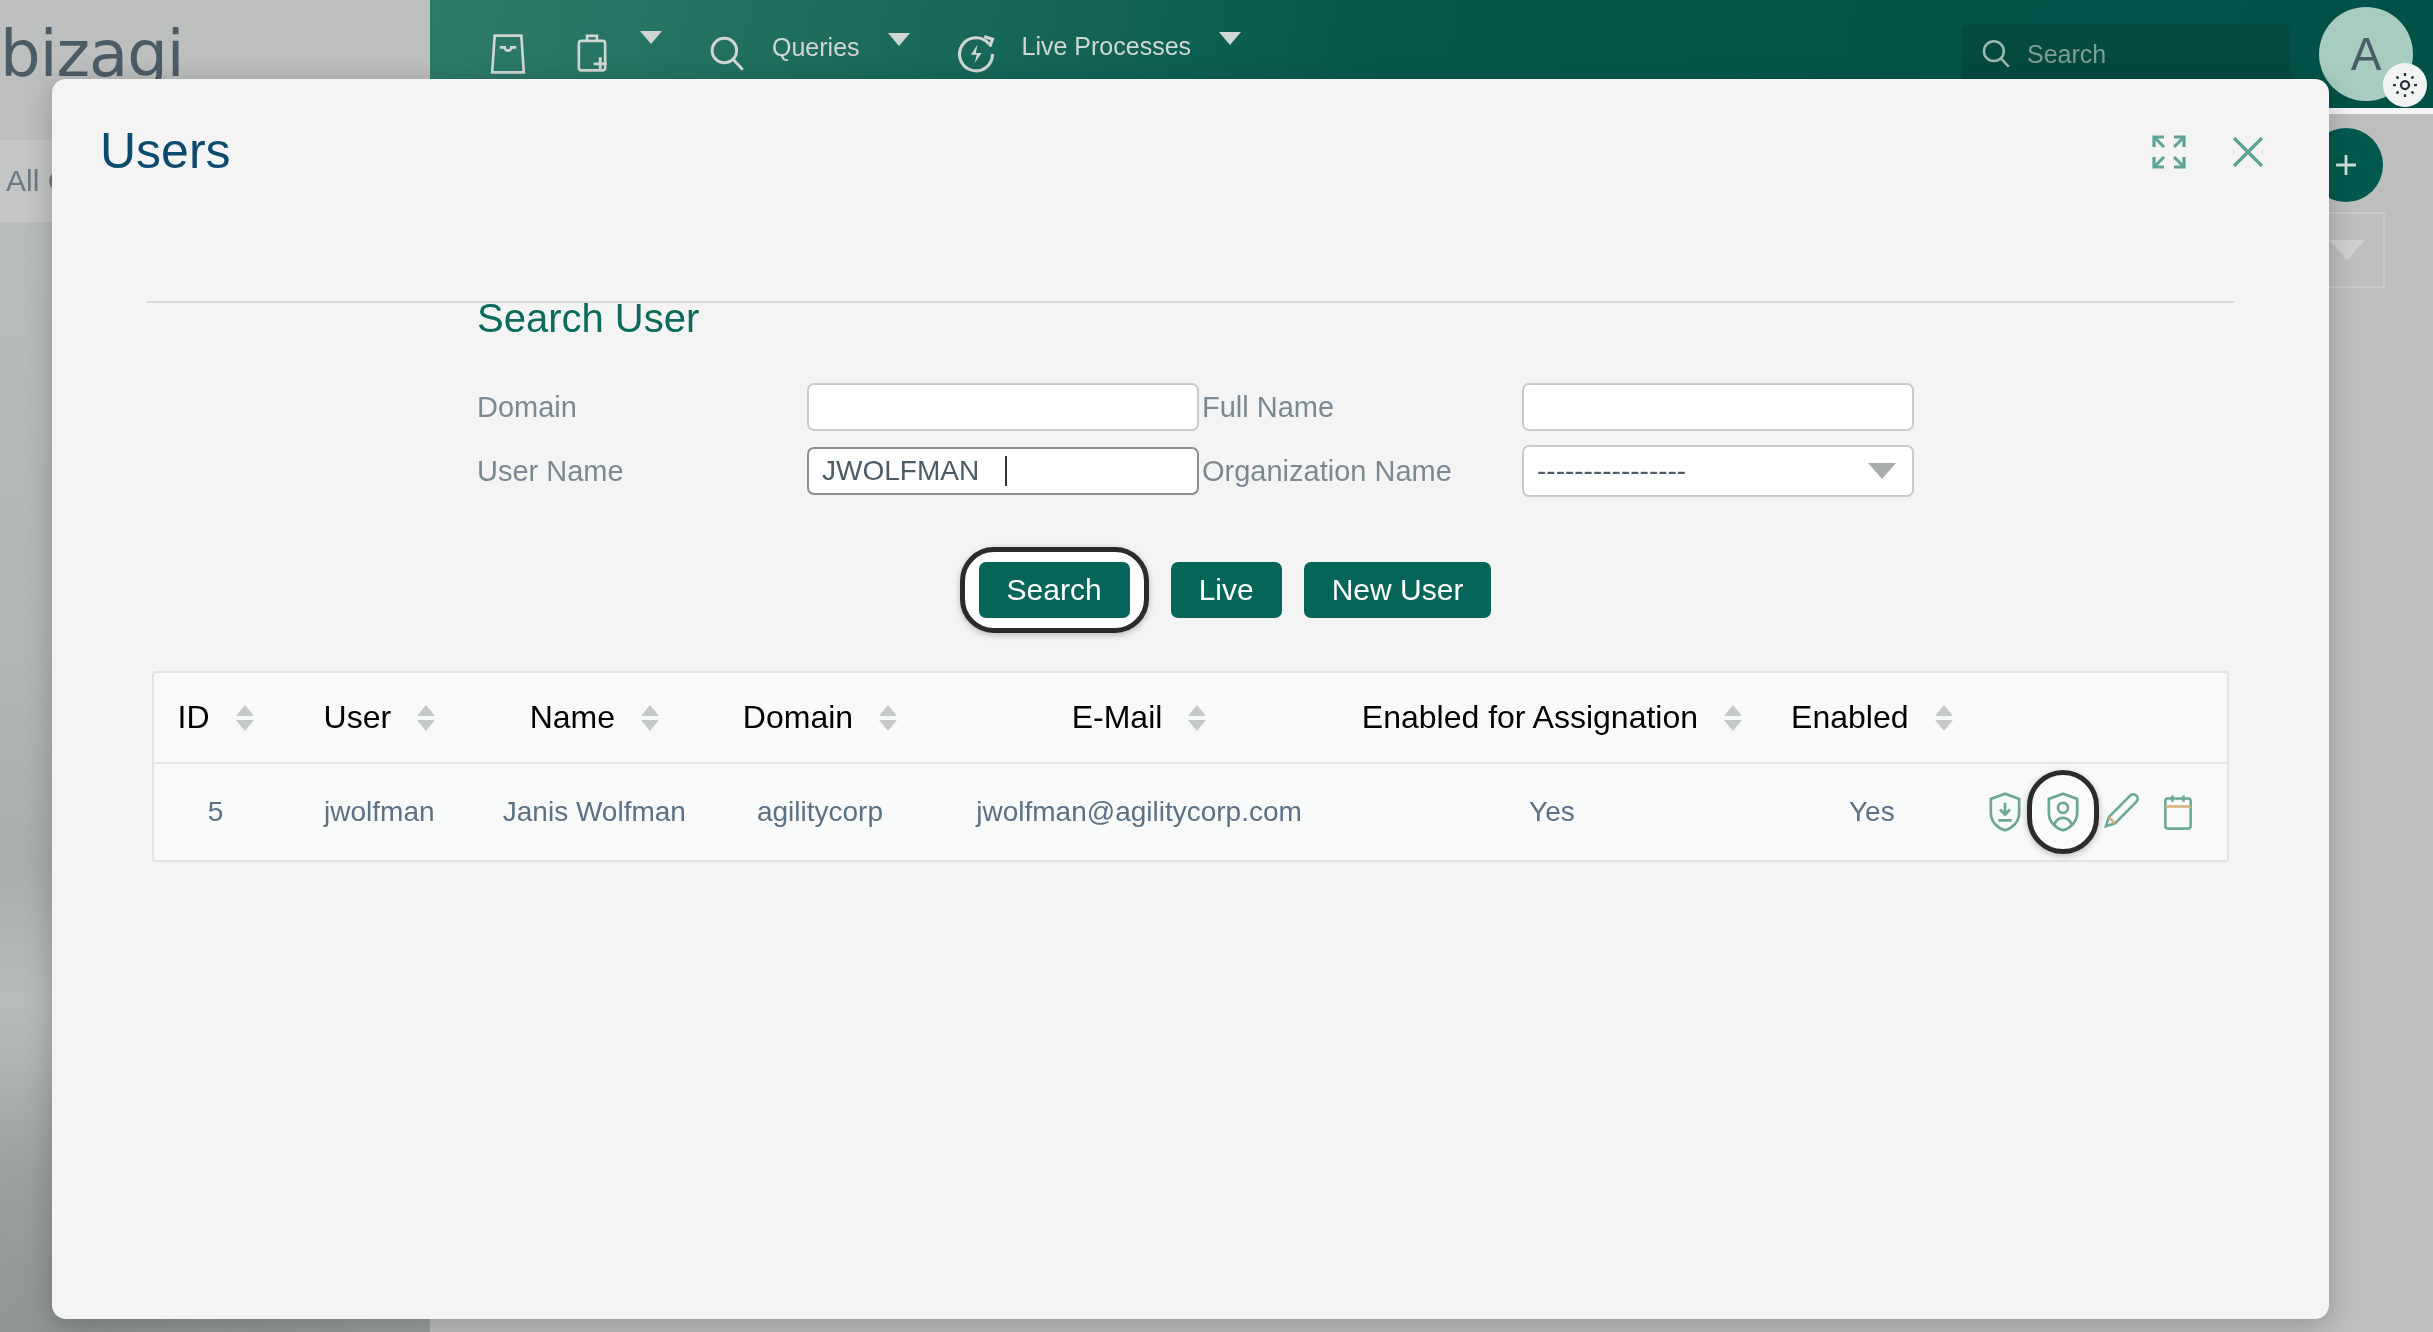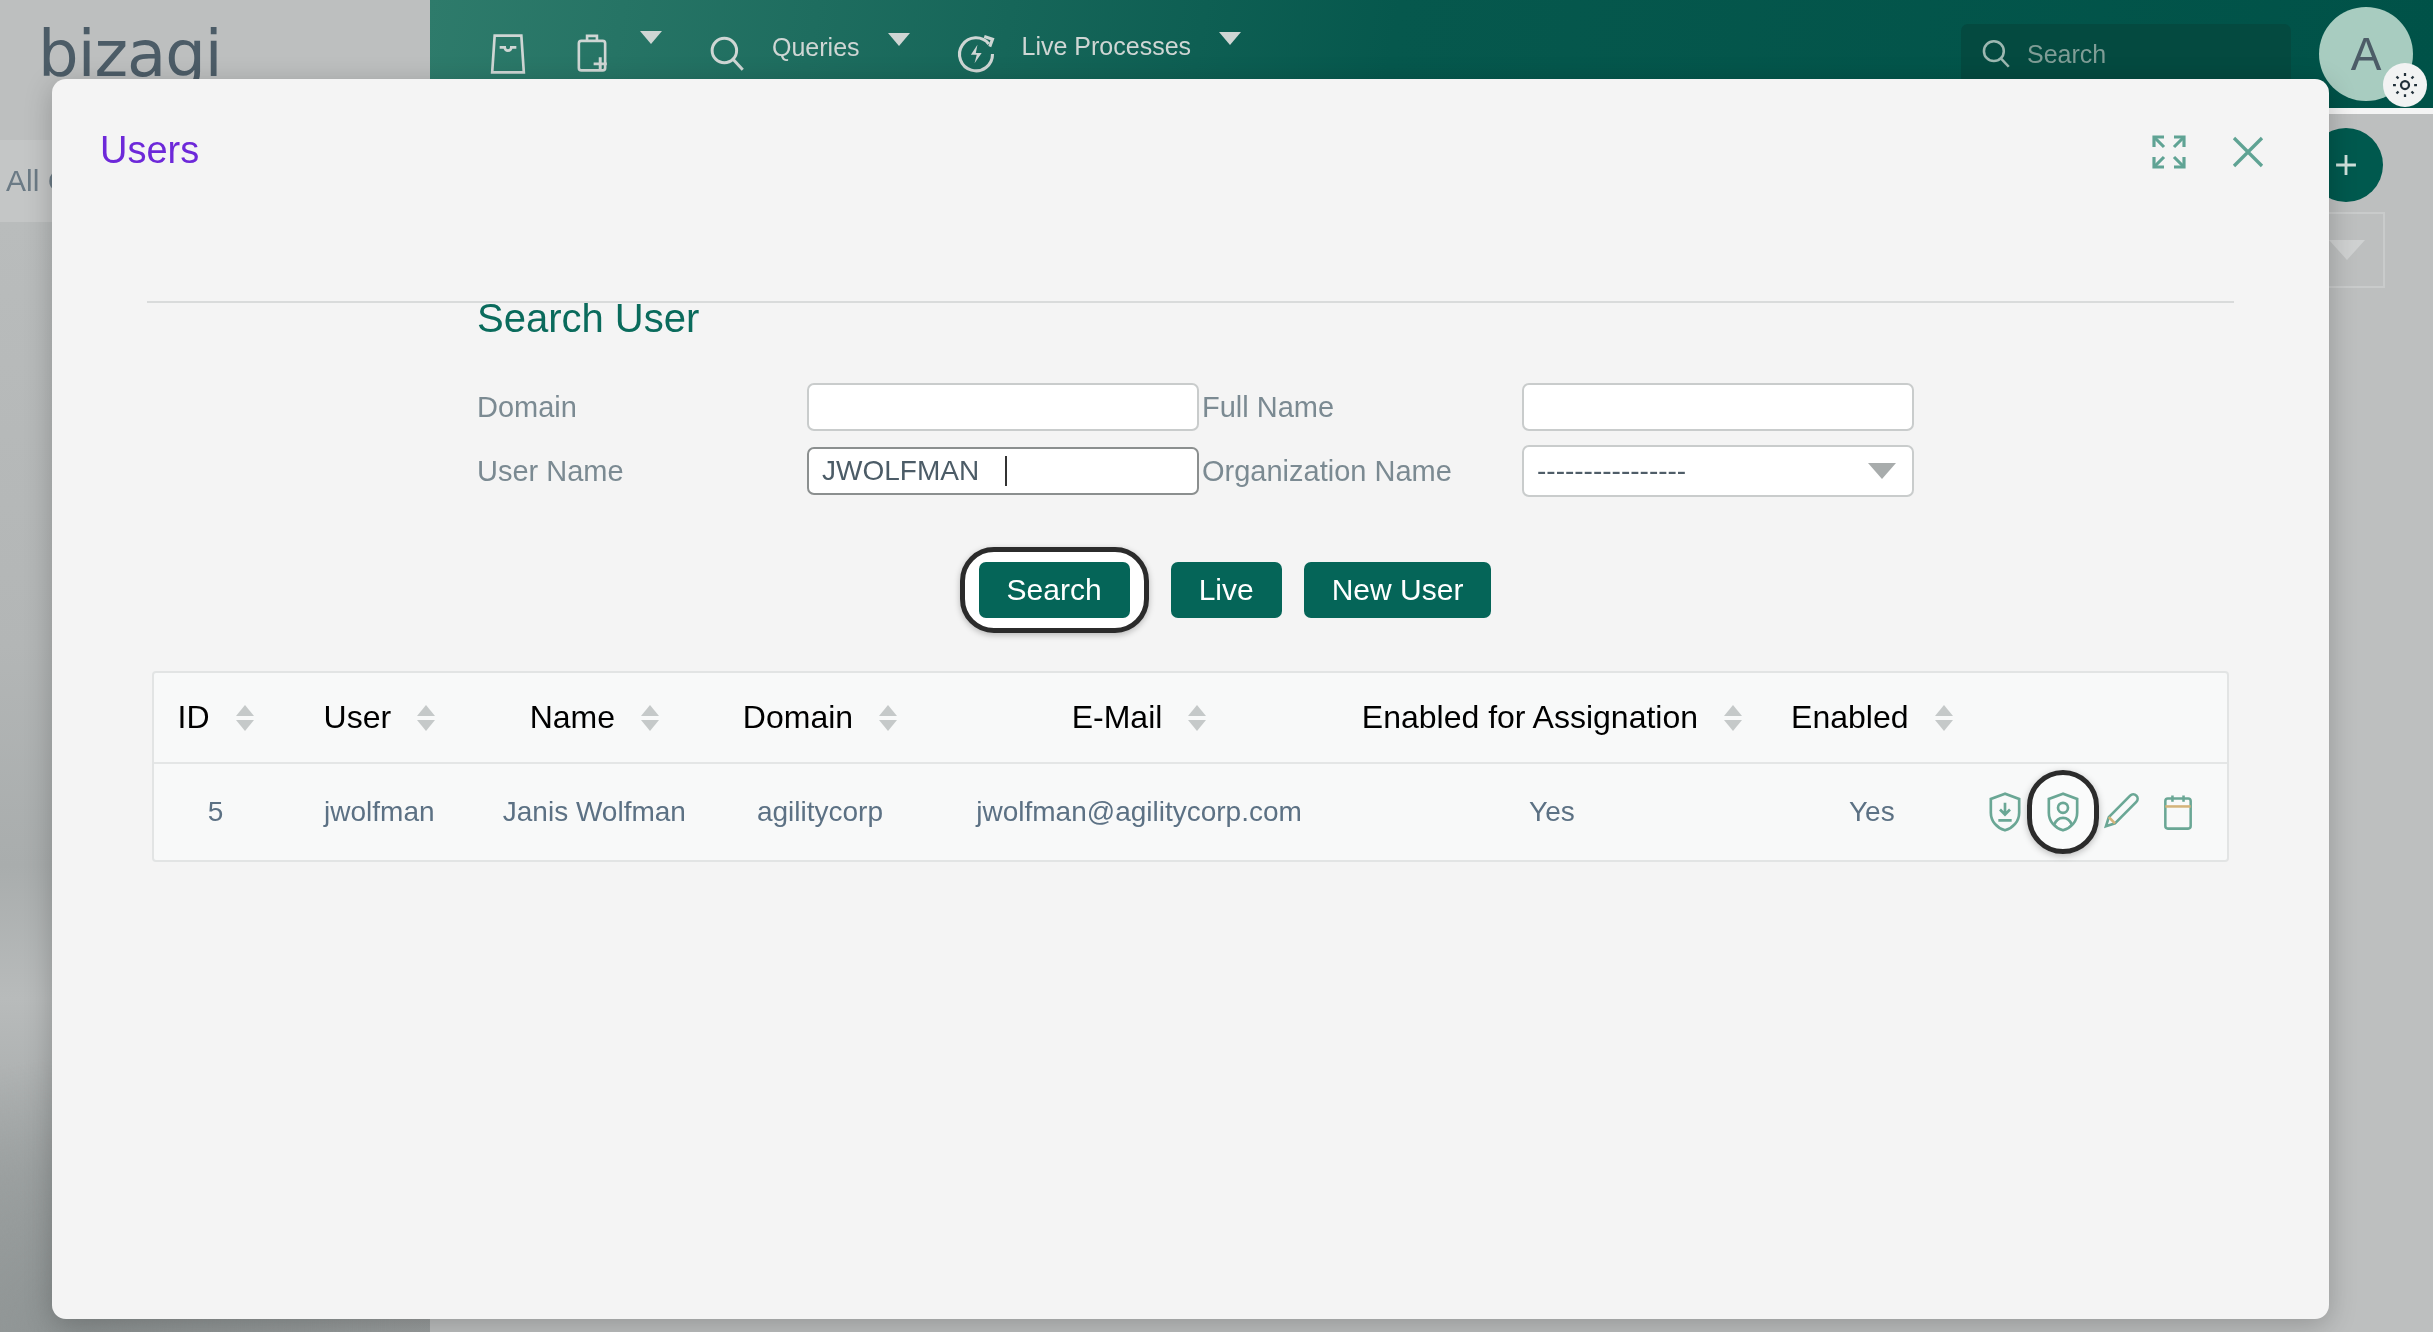--- a/index.html
+++ b/index.html
@@ -37,21 +37,21 @@
       radial-gradient(90% 60% at 70% 100%, rgba(150,155,155,.7) 0%, rgba(160,165,165,0) 65%);
   }
 
   
   .topbar {
     position: absolute; left: 0; top: 0; width: 2433px; height: 108px;
     display: flex; align-items: center;
   }
   .logo-zone {
     width: 430px; height: 108px;
-    display: flex; align-items: center; padding-left: 38px;
+    display: flex; align-items: center; 
     background: #bdbfbf;
   }
   .logo-text {
     font-size: 64px;
     letter-spacing: -1px;
     color: #4c5c67;
     font-family: "DejaVu Sans", sans-serif;
     font-weight: 400;
   }
   .nav-zone {
@@ -148,21 +148,21 @@
     box-shadow: 0 6px 28px rgba(0,0,0,.22);
     overflow: hidden;
   }
   .modal-head {
     height: 143px;
     display: flex; align-items: center;
     padding: 0 52px 0 48px;
     position: relative;
   }
   .modal-title {
-    font-size: 38px; color: #6d28d9; font-weight: 400; text-align: right;
+    font-size: 50px; color: #0c4a6e; font-weight: 400; text-align: right;
   }
   .modal-head-actions {
     position: absolute; right: 60px; top: 52px;
     display: flex; align-items: center; gap: 38px;
   }
   .icon-btn { cursor: pointer; line-height: 0; }
   .modal-divider {
     position: absolute; left: 95px; right: 95px; top: 222px;
     height: 2px; background: #d9dbdb;
   }

